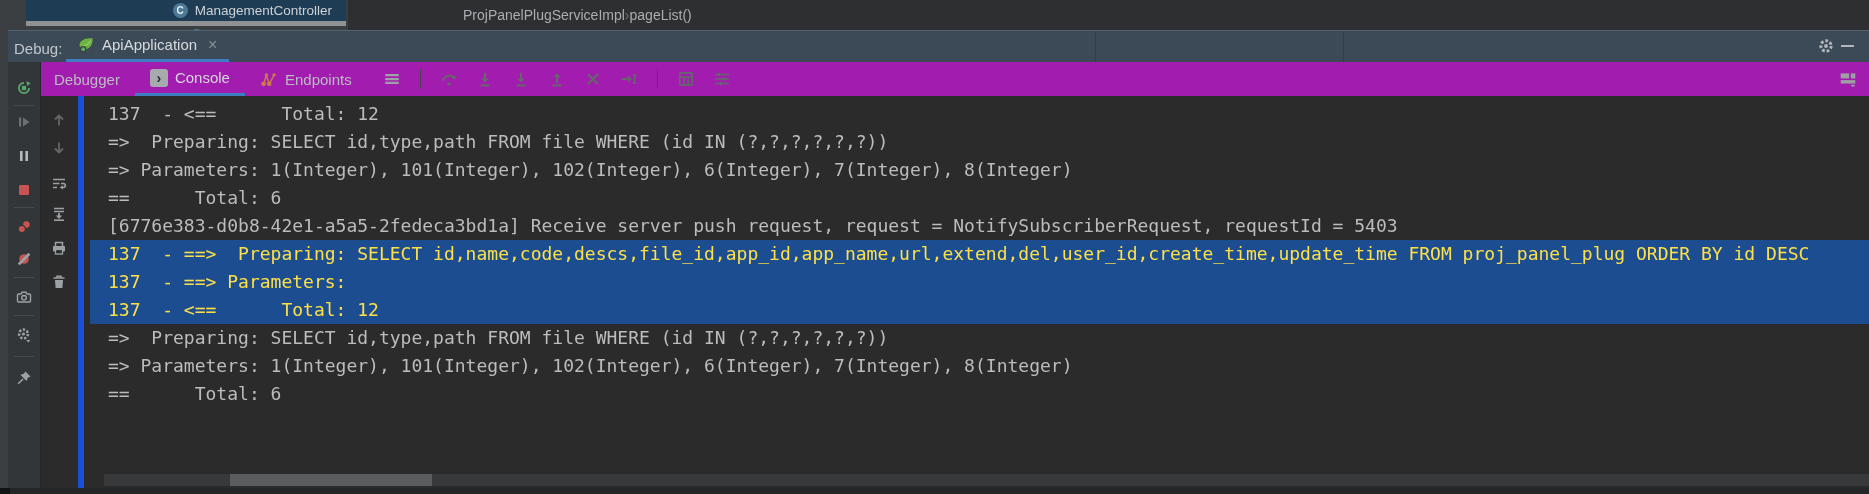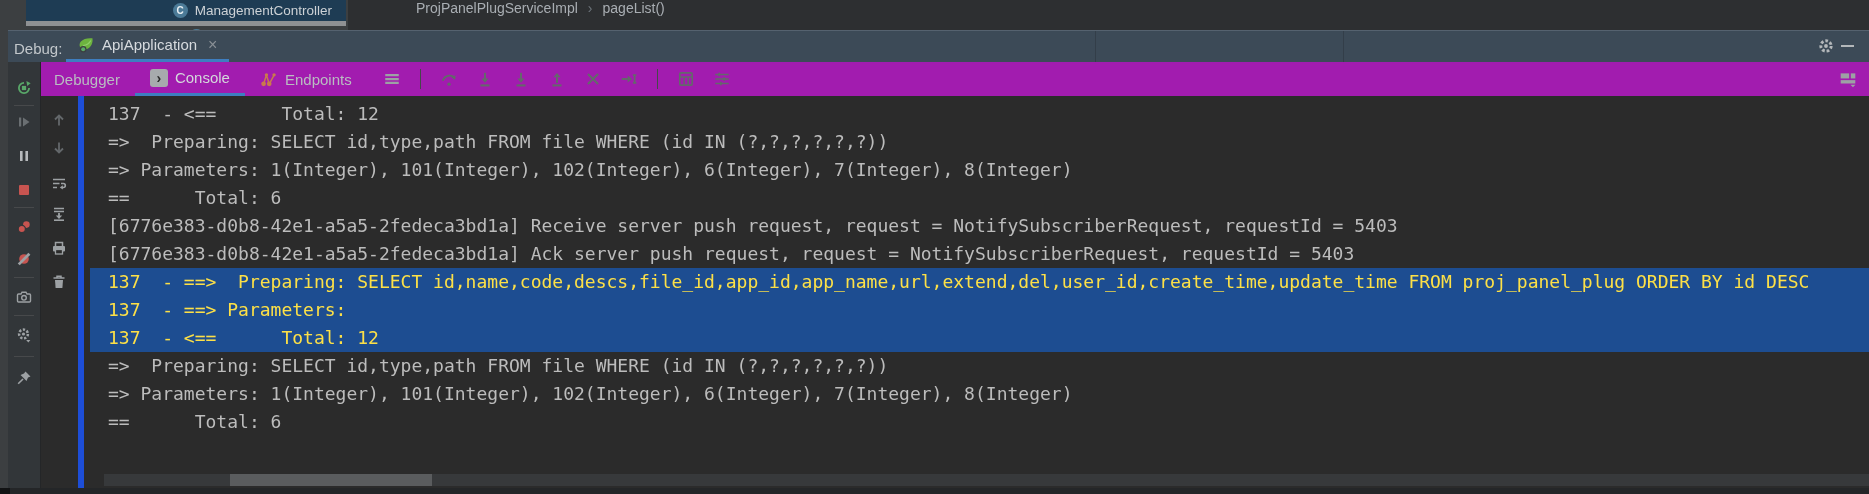--- a/index.html
+++ b/index.html
@@ -13,21 +13,21 @@
   .etab-active{position:absolute;left:26px;top:0;width:320px;height:21px;background:#1e3c54;
                display:flex;align-items:center;justify-content:flex-end;gap:7px;padding-right:14px;box-sizing:border-box;}
   .etab-label{color:#cdd2d6;font-size:13.5px;}
   .class-badge{width:15px;height:15px;border-radius:50%;background:#4b7a97;color:#e8eef2;
                font-size:10px;font-weight:bold;display:flex;align-items:center;justify-content:center;flex:0 0 auto;}
   .etabs-scrollbar{position:absolute;left:26px;top:21px;width:320px;height:5px;background:#8f9193;}
   .etab-partial{position:absolute;left:26px;top:26px;width:320px;height:4px;overflow:hidden;background:#3c3f41;}
   .etab-partial .inner{display:flex;align-items:center;justify-content:flex-end;gap:7px;padding-right:34px;height:20px;}
   .etab-partial .etab-label{color:#9fb6c4;}
   .breadcrumb{position:absolute;left:348px;top:0;right:0;height:30px;background:#2d2f31;
-              display:flex;align-items:flex-start;gap:10px;padding-left:68px;font-size:14px;color:#a9aeb3;}
+              display:flex;align-items:center;padding-left:115px;font-size:14px;color:#a9aeb3;}
   .crumb-sep{color:#6e757c;font-size:14px;}
 
   
   .stripe{position:absolute;left:0;top:30px;bottom:0;width:8px;background:#3c3f41;overflow:hidden;
           color:#8d9093;font-size:11px;}
   .dheader{position:absolute;left:8px;top:30px;right:0;height:32px;background:#3c4a57;box-shadow:inset 0 1px 0 #55626f;}
   .dheader-sep{position:absolute;top:1px;bottom:0;width:1px;background:#333e49;}
   .debug-label{position:absolute;left:6px;top:0;height:36px;display:flex;align-items:center;
                color:#c2c7cb;font-size:15px;}
   .session-tab{position:absolute;left:58px;top:0;height:32px;display:flex;align-items:center;gap:7px;
@@ -301,21 +301,20 @@
     </svg>
   </div>
 
   <div class="console">
     <div class="console-lines" id="console-lines">
         <div class="console-line">137  - &lt;==      Total: 12</div>
         <div class="console-line">=&gt;  Preparing: SELECT id,type,path FROM file WHERE (id IN (?,?,?,?,?,?))</div>
         <div class="console-line">=&gt; Parameters: 1(Integer), 101(Integer), 102(Integer), 6(Integer), 7(Integer), 8(Integer)</div>
         <div class="console-line">==      Total: 6</div>
         <div class="console-line">[6776e383-d0b8-42e1-a5a5-2fedeca3bd1a] Receive server push request, request = NotifySubscriberRequest, requestId = 5403</div>
-        <div class="console-line">[6776e383-d0b8-42e1-a5a5-2fedeca3bd1a] Ack server push request, request = NotifySubscriberRequest, requestId = 5403</div>
         <div class="console-line selected">137  - ==&gt;  Preparing: SELECT id,name,code,descs,file_id,app_id,app_name,url,extend,del,user_id,create_time,update_time FROM proj_panel_plug ORDER BY id DESC</div>
         <div class="console-line selected">137  - ==&gt; Parameters:</div>
         <div class="console-line selected">137  - &lt;==      Total: 12</div>
         <div class="console-line">=&gt;  Preparing: SELECT id,type,path FROM file WHERE (id IN (?,?,?,?,?,?))</div>
         <div class="console-line">=&gt; Parameters: 1(Integer), 101(Integer), 102(Integer), 6(Integer), 7(Integer), 8(Integer)</div>
         <div class="console-line">==      Total: 6</div>
       </div>
     <div class="hscroll-track">
       <div class="hscroll-thumb"></div>
     </div>

